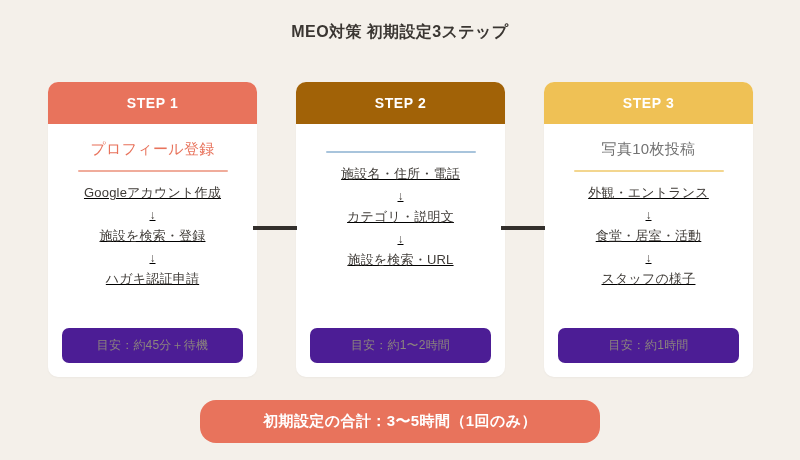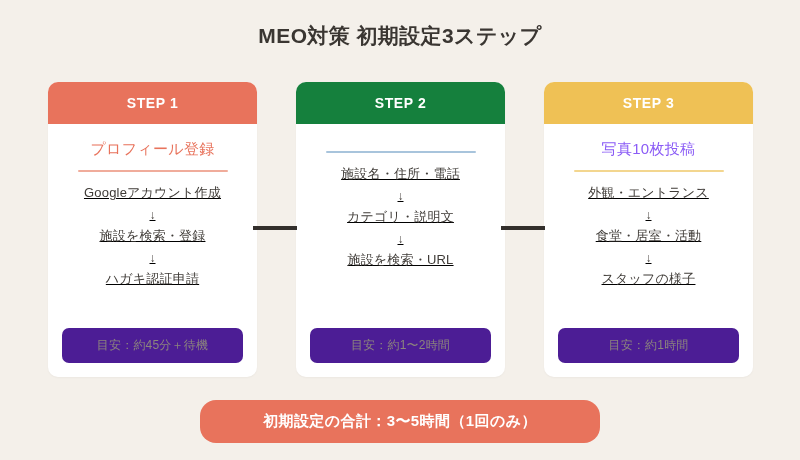--- a/index.html
+++ b/index.html
@@ -16,21 +16,21 @@
     -webkit-font-smoothing: antialiased;
   }
 
   
   .page-title {
     position: absolute;
     top: 22px;
     left: 0;
     width: 800px;
     text-align: center;
-    font-size: 21px;
+    font-size: 16px;
     font-weight: bold;
     color: #3A3632;
     letter-spacing: 0.4px;
   }
 
   
   .cards {
     position: absolute;
     top: 82px;
     left: 48px;
@@ -167,38 +167,38 @@
         <div class="flow-arrow">↓</div>
         <div class="flow-item">施設を検索・登録</div>
         <div class="flow-arrow">↓</div>
         <div class="flow-item">ハガキ認証申請</div>
       </div>
       <div class="card-badge">目安：約45分＋待機</div>
     </div>
   </div>
 
   <div class="card">
-    <div class="card-header" style="background: #15803d;">STEP 2</div>
+    <div class="card-header" style="background: #a16207;">STEP 2</div>
     <div class="card-body">
       <div class="subtitle-divider" style="background: rgb(168, 196, 220);"></div>
       <div class="flow">
         <div class="flow-item">施設名・住所・電話</div>
         <div class="flow-arrow">↓</div>
         <div class="flow-item">カテゴリ・説明文</div>
         <div class="flow-arrow">↓</div>
         <div class="flow-item">施設を検索・URL</div>
       </div>
       <div class="card-badge">目安：約1〜2時間</div>
     </div>
   </div>
 
   <div class="card">
     <div class="card-header" style="background: rgb(239, 193, 85);">STEP 3</div>
     <div class="card-body">
-      <div class="card-subtitle" style="color: #8b5cf6;">写真10枚投稿</div>
+      <div class="card-subtitle" style="color: #737373;">写真10枚投稿</div>
       <div class="subtitle-divider" style="background: rgb(243, 214, 143);"></div>
       <div class="flow">
         <div class="flow-item">外観・エントランス</div>
         <div class="flow-arrow">↓</div>
         <div class="flow-item">食堂・居室・活動</div>
         <div class="flow-arrow">↓</div>
         <div class="flow-item">スタッフの様子</div>
       </div>
       <div class="card-badge">目安：約1時間</div>
     </div>

